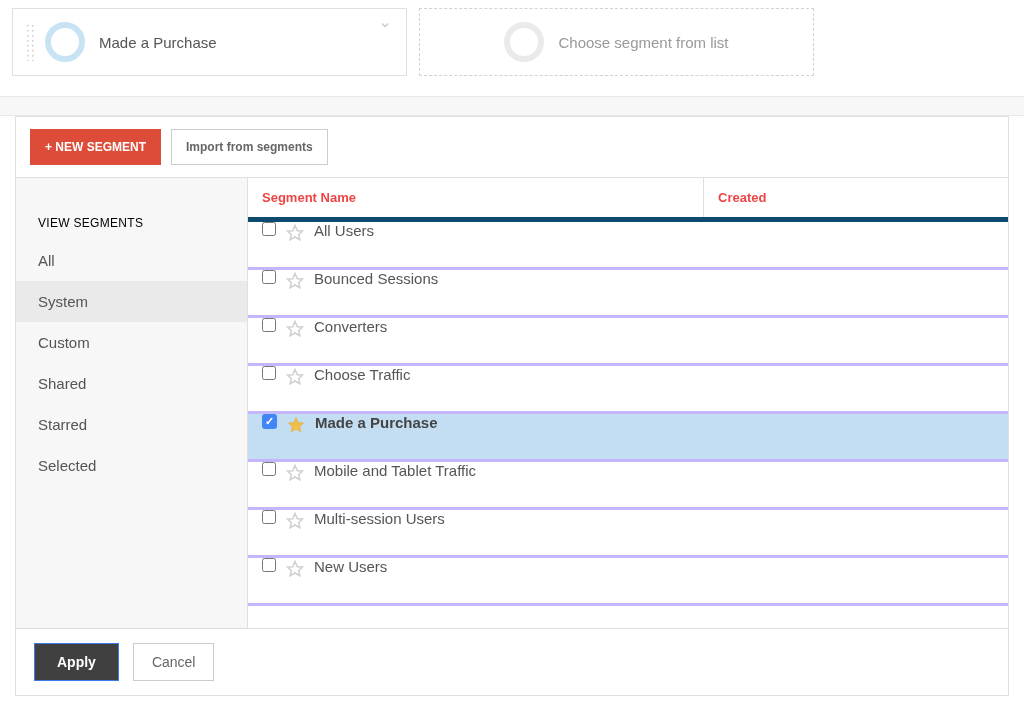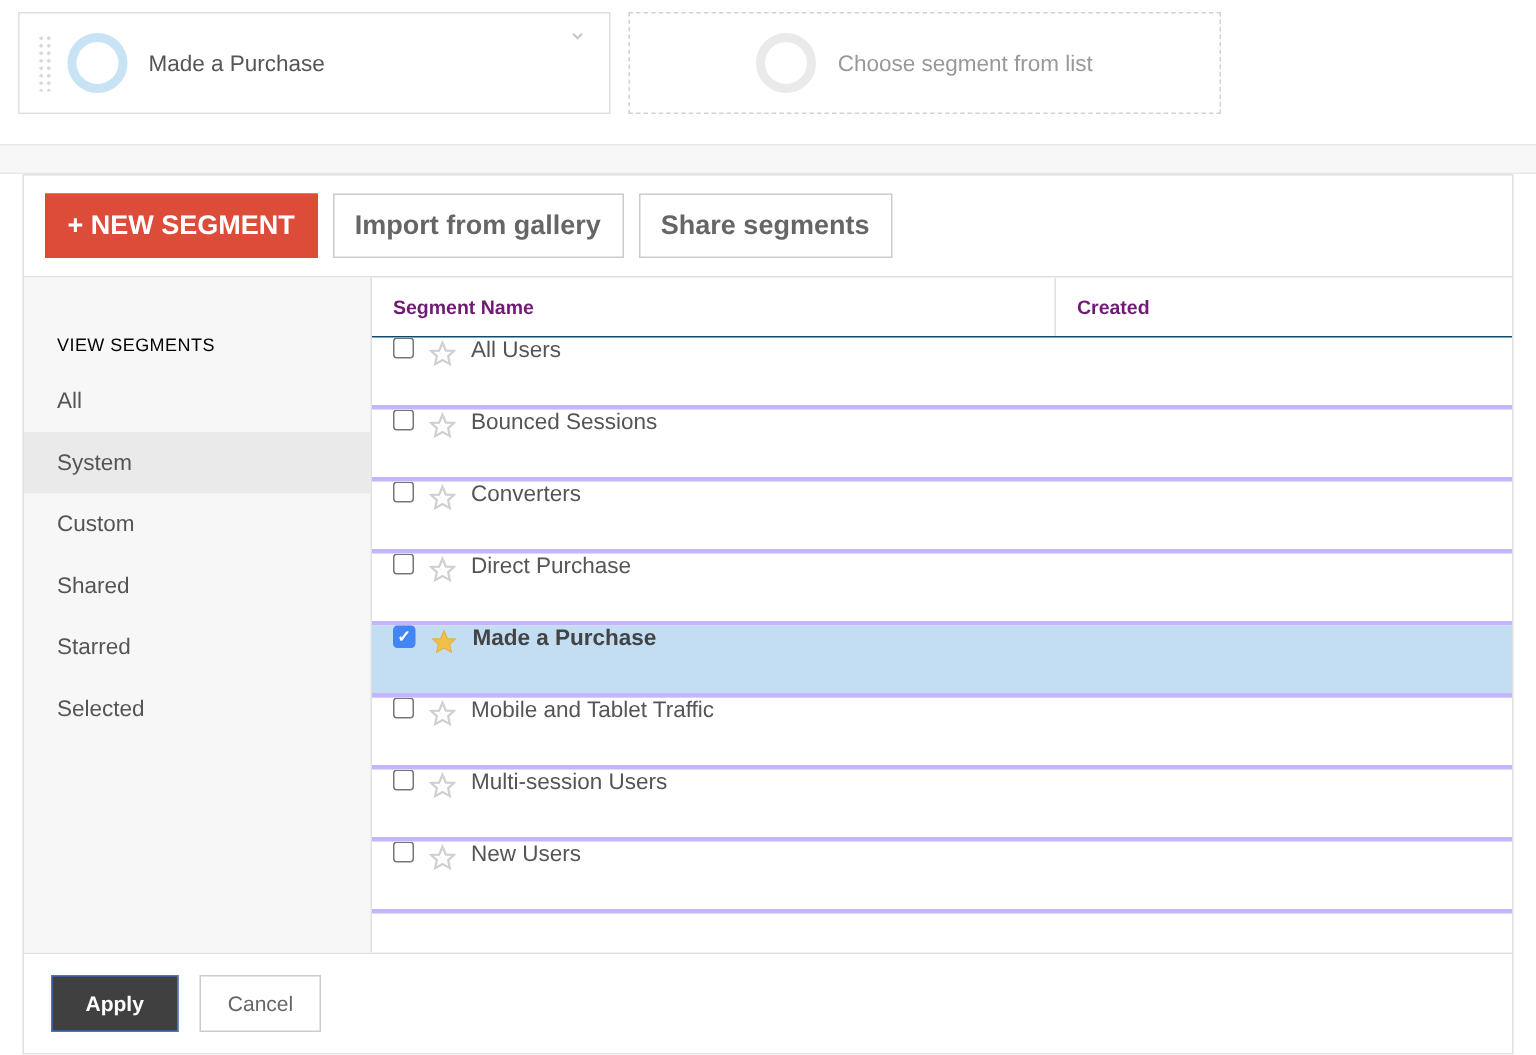--- a/index.html
+++ b/index.html
@@ -89,21 +89,21 @@
       background: #fff;
     }
     .dialog-toolbar {
       padding: 12px 14px;
       display: flex;
       gap: 10px;
       border-bottom: 1px solid #e0e0e0;
     }
     .btn {
       padding: 10px 14px;
-      font-size: 18px;
+      font-size: 12px;
       font-weight: bold;
       border: 1px solid #ccc;
       background: #fff;
       color: #666;
       cursor: pointer;
     }
     .btn-red {
       background: #dd4b39;
       color: #fff;
       border-color: #dd4b39;
@@ -136,24 +136,24 @@
       background: #eaeaea;
     }
 
     .table-area {
       flex: 1;
       overflow-y: auto;
       position: relative;
     }
     .table-header {
       display: flex;
-      border-bottom: 1px solid #0c4a6e;
+      border-bottom: 5px solid #0c4a6e;
       font-size: 13px;
       font-weight: bold;
-      color: #701a75;
+      color: #ef4444;
     }
     .th {
       padding: 12px 14px;
     }
     .th-name {
       flex: 0 0 455px;
     }
     .th-created {
       flex: 0 0 210px;
       border-left: 1px solid #e0e0e0;
@@ -249,22 +249,21 @@
     <div class="circle-outline"></div>
     <span class="label">Choose segment from list</span>
   </div>
 </div>
 
 <div class="gray-stripe"></div>
 
 <div class="dialog">
   <div class="dialog-toolbar">
     <button class="btn btn-red">+ NEW SEGMENT</button>
-    <button class="btn">Import from gallery</button>
-    <button class="btn">Share segments</button>
+    <button class="btn">Import from segments</button>
   </div>
 
   <div class="dialog-body">
 
     <div class="sidebar">
       <div class="sidebar-heading">VIEW SEGMENTS</div>
       <div id="sidebar-items">
           <div class="sidebar-item">All</div>
           <div class="sidebar-item active">System</div>
           <div class="sidebar-item">Custom</div>
@@ -299,21 +298,21 @@
             <span class="star off"><svg class="star-svg" viewBox="0 0 24 24" fill="none" stroke="#cfcfcf" stroke-width="2">
                 <polygon points="12 2 15 9 22 9.3 17 14 18.5 21 12 17.3 5.5 21 7 14 2 9.3 9 9"></polygon>
               </svg></span>
             <span>Converters</span>
           </div>
           <div class="segment-row">
             <input type="checkbox" style="">
             <span class="star off"><svg class="star-svg" viewBox="0 0 24 24" fill="none" stroke="#cfcfcf" stroke-width="2">
                 <polygon points="12 2 15 9 22 9.3 17 14 18.5 21 12 17.3 5.5 21 7 14 2 9.3 9 9"></polygon>
               </svg></span>
-            <span>Direct Purchase</span>
+            <span>Choose Traffic</span>
           </div>
           <div class="segment-row selected">
             <span class="cb-checked"></span>
             <span class="star on"><svg class="star-svg" viewBox="0 0 24 24" fill="#f0c04a" stroke="#e0b040" stroke-width="1">
                 <polygon points="12 2 15 9 22 9.3 17 14 18.5 21 12 17.3 5.5 21 7 14 2 9.3 9 9"></polygon>
               </svg></span>
             <span>Made a Purchase</span>
           </div>
           <div class="segment-row">
             <input type="checkbox" style="">

